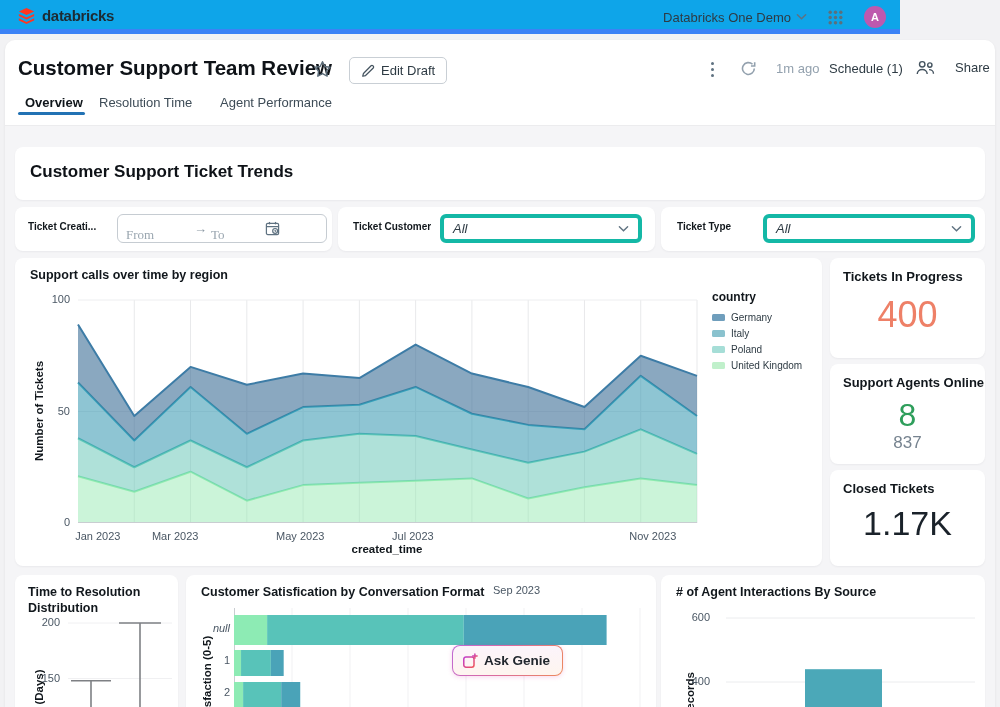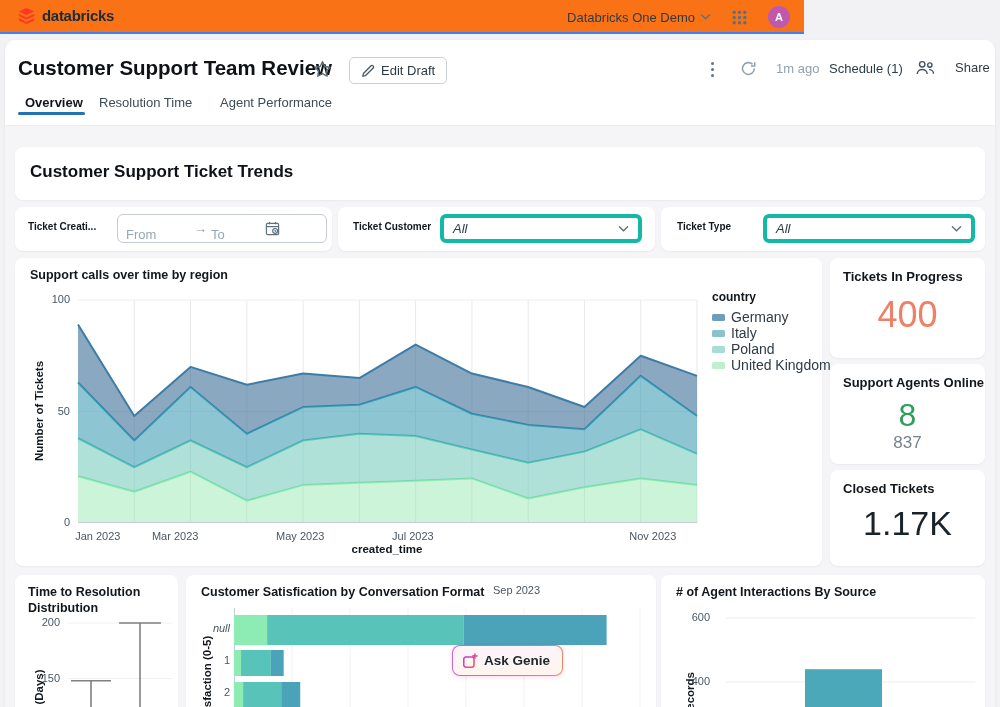--- a/index.html
+++ b/index.html
@@ -1,20 +1,20 @@
 <!DOCTYPE html>
 <html><head>
 <meta charset="utf-8">
 <style>
   * { box-sizing: border-box; margin: 0; padding: 0; }
   html,body { width:1000px; height:707px; overflow:hidden; }
   body { font-family:"Liberation Sans","DejaVu Sans",sans-serif; background:#F2F2F4; position:relative; }
   #page { position:absolute; inset:0; width:1000px; height:707px; }
 
-  .navbar { position:absolute; top:0; left:0; width:804px; height:34px; background:#f97316; border-bottom:2px solid #3b82f6; }
+  .navbar { position:absolute; top:0; left:0; width:900px; height:34px; background:#0ea5e9; border-bottom:5px solid #3b82f6; }
   .brand { position:absolute; left:18px; top:7px; display:flex; align-items:center; gap:7px; cursor:pointer; }
   .brand-text { font-size:15px; font-weight:800; color:#1D2B33; letter-spacing:-0.3px; }
   .nav-right { position:absolute; right:14px; top:0; height:34px; display:flex; align-items:center; gap:20px; }
   .workspace { display:flex; align-items:center; gap:5px; font-size:13px; color:#2E3B44; cursor:pointer; }
   .avatar { width:22px; height:22px; border-radius:50%; color:#fff; font-size:11px; font-weight:700; display:flex; align-items:center; justify-content:center; background:#BE59AE; cursor:pointer; }
 
   .panel { position:absolute; top:40px; left:5px; width:990px; height:667px; background:#fff; border-radius:10px 10px 0 0; box-shadow:0 1px 3px rgba(0,0,0,.07); }
   .content-bg { position:absolute; top:125px; left:5px; width:990px; height:582px; background:#F5F5F7; border-top:1px solid #ECECEE; }
 
   .page-title { position:absolute; left:18px; top:56px; font-size:20.5px; font-weight:700; color:#0E1217; }
@@ -25,37 +25,37 @@
 
   .tab { position:absolute; top:95px; font-size:13px; color:#3E4C57; background:none; border:none; cursor:pointer; font-family:inherit; }
   .tab.active { font-weight:700; color:#0F151A; }
   .tab-underline { position:absolute; left:18px; top:112px; width:67px; height:3px; border-radius:2px; background:#2272B4; }
 
   .card { position:absolute; background:#fff; border-radius:8px; box-shadow:0 1px 2px rgba(16,24,40,.05); }
   .section-title { position:absolute; left:30px; top:162px; font-size:17px; font-weight:700; color:#0E1217; }
 
   .filter-label { position:absolute; font-size:10px; font-weight:700; color:#11171C; white-space:nowrap; }
   .input-box { position:absolute; height:29px; background:#fff; border:1px solid #C6CCD2; border-radius:6px; display:flex; align-items:center; padding:0 8px; gap:4px; cursor:text; }
-  .input-box input { border:none; outline:none; font-size:13px; width:64px; font-family:Liberation Sans, sans-serif; color:#2E3B44; background:transparent;margin-top:12px; }
+  .input-box input { border:none; outline:none; font-size:13px; width:64px; font-family:Liberation Serif, serif; color:#2E3B44; background:transparent;margin-top:12px; }
   .input-box input::placeholder { color:#9AA6B0; }
   .range-arrow { color:#8B98A3; font-size:13px; }
   .select-box { position:absolute; height:29px; background:#fff; border:4px solid #14b8a6; border-radius:6px; display:flex; align-items:center; justify-content:space-between; padding:0 9px; cursor:pointer; }
   .select-value { font-size:13px; font-style:italic; color:#2E3B44; }
 
   .chart-title { position:absolute; font-size:12.5px; font-weight:700; color:#11171C; line-height:1.3; }
   .tick { position:absolute; font-size:11px; color:#4A5764; white-space:nowrap; }
   .tick.italic { font-style:italic; }
   .rot-label { position:absolute; font-size:11.5px; font-weight:700; color:#11171C; white-space:nowrap; transform:translate(-50%,-50%) rotate(-90deg); }
   .axis-title-x { position:absolute; font-size:11.5px; font-weight:700; color:#11171C; transform:translateX(-50%); }
 
   .legend { position:absolute; left:712px; top:290px; }
   .legend-title { font-size:12px; font-weight:700; color:#11171C; margin-bottom:5px; }
   .legend-item { display:flex; align-items:center; gap:6px; height:16px; cursor:pointer; }
   .legend-swatch { width:13px; height:7px; border-radius:1.5px; }
-  .legend-label { font-size:14px; color:#2E3B44; }
+  .legend-label { font-size:10px; color:#2E3B44; }
 
   .counter-title { position:absolute; font-size:13px; font-weight:700; color:#11171C; }
   .counter-value { position:absolute; width:155px; text-align:center; font-weight:400; }
 
   .genie-btn { position:absolute; left:452px; top:645px; height:31px; padding:0 12px 0 9px; display:flex; align-items:center; gap:6px; font-size:13.5px; font-weight:600; color:#21272E; border-radius:8px; border:1.5px solid transparent; background:linear-gradient(180deg,#FCF4FB,#FEF5EF) padding-box, linear-gradient(120deg,#BF6AD6 0%,#DA6BA0 45%,#ED8A5C 100%) border-box; box-shadow:0 1px 5px rgba(214,33,156,.18); cursor:pointer; font-family:inherit; }
 
   svg.plot { position:absolute; overflow:visible; }
   .kebab-dot { width:3px; height:3px; border-radius:50%; background:#5F7281; margin:1.5px 0; }
 </style>
 </head>

